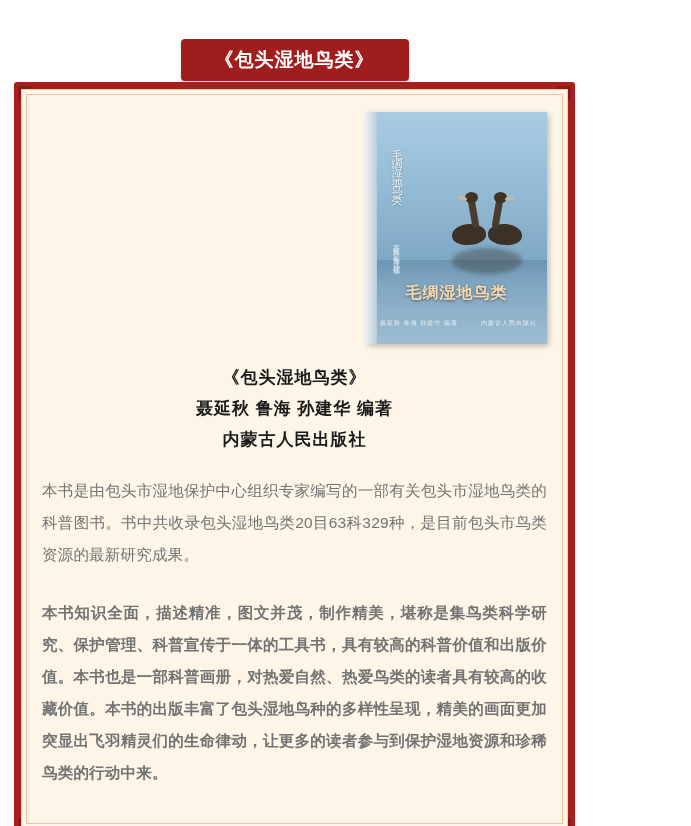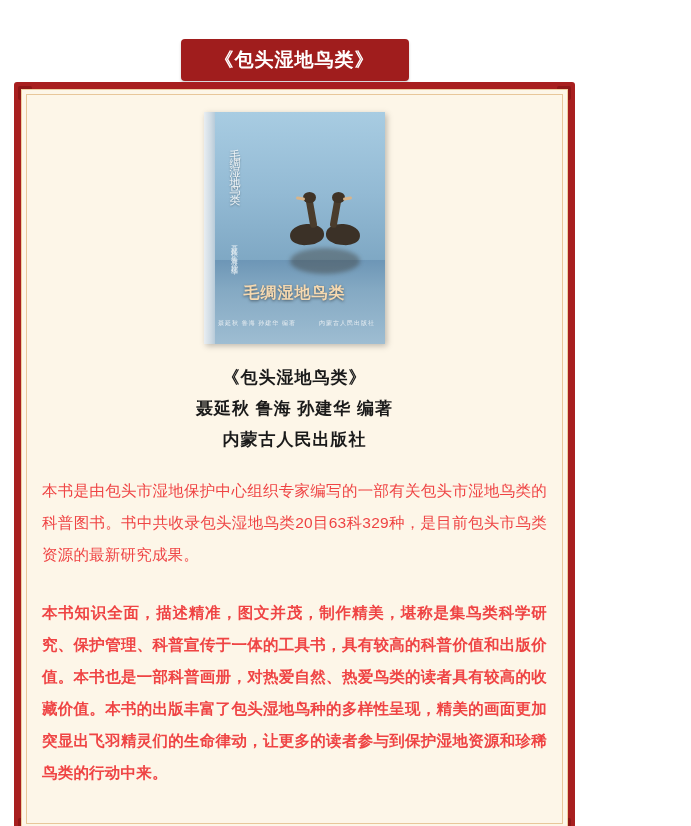--- a/index.html
+++ b/index.html
@@ -93,21 +93,21 @@
     position: absolute;
     left: 42px;
     right: 42px;
     top: 88px;
     bottom: 40px;
   }
 
   
   .cover-wrap {
     display: flex;
-    justify-content: center;
+    justify-content: flex-end;
     margin-bottom: 18px;
   }
   .cover {
     position: relative;
     width: 181px;
     height: 232px;
     background: linear-gradient(180deg, #9dc3dc 0%, #86aecb 42%, #7ba4c4 70%, #8fb4ce 100%);
     box-shadow: 2px 2px 6px rgba(0,0,0,0.25);
     overflow: hidden;
   }
@@ -232,21 +232,21 @@
   }
   .meta .line {
     font-size: 17px;
     line-height: 31px;
     letter-spacing: 1px;
   }
 
   
   .body-text {
     margin-top: 20px;
-    color: #ef4444;
+    color: #737373;
     font-size: 15.5px;
     line-height: 32px;
     text-align: justify;
     letter-spacing: 0.2px;
   }
   .body-text p { margin: 0 0 26px 0; }
   .body-text p:last-child { margin-bottom: 0; font-weight: bold; }
 </style>
 </head>
 <body>

